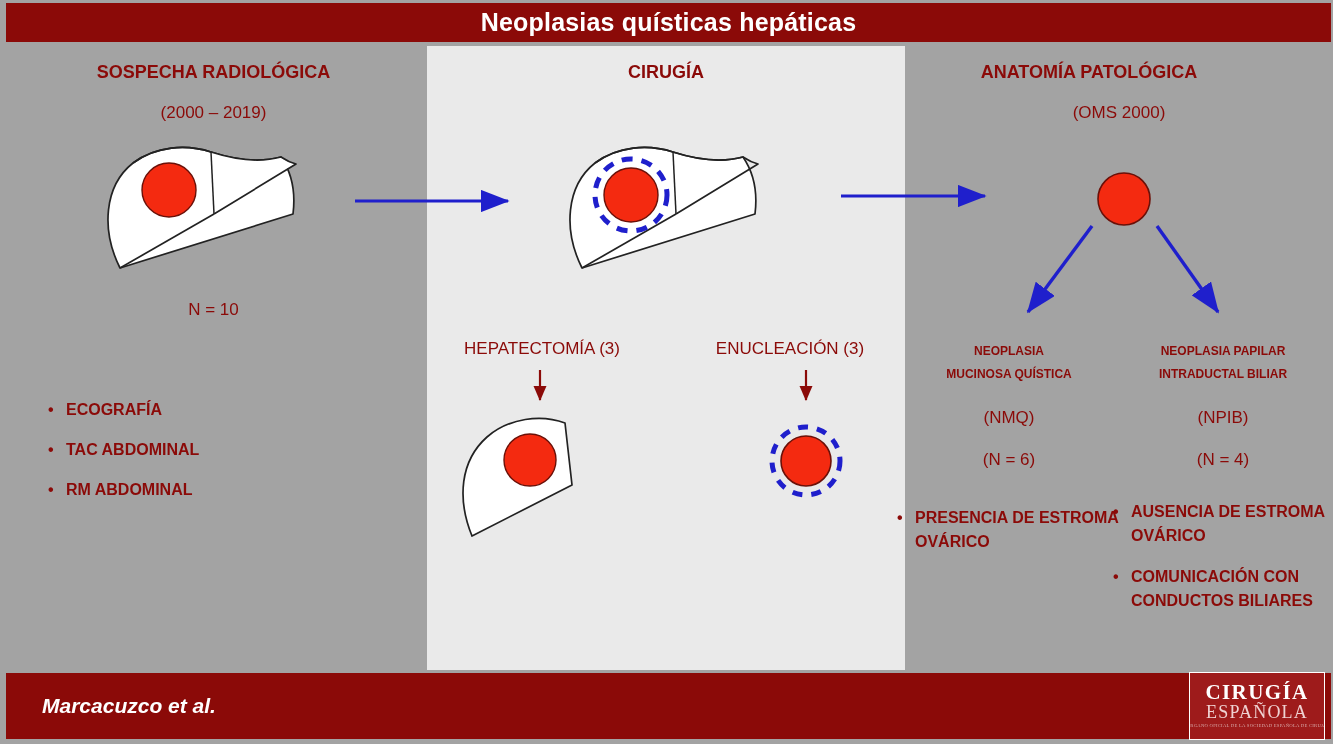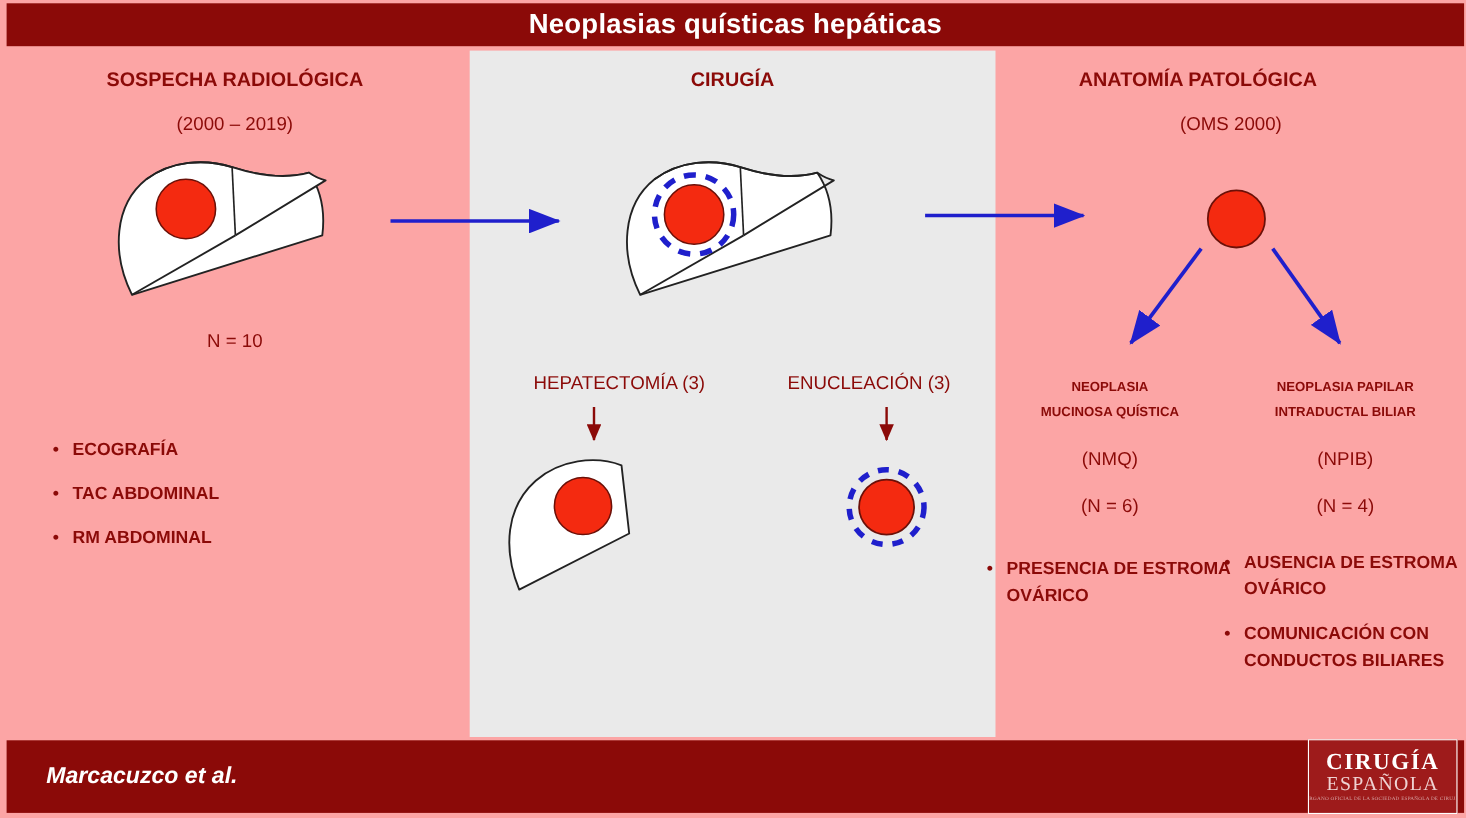--- a/index.html
+++ b/index.html
@@ -11,21 +11,21 @@
     width: 1333px;
     height: 744px;
     background: #ffffff;
     font-family: "Liberation Sans", sans-serif;
     overflow: hidden;
   }
   #slide {
     position: relative;
     width: 1333px;
     height: 744px;
-    background: #fca5a5;
+    background: #a3a3a3;
   }
 
   
   .bar {
     position: absolute;
     background: #8B0A08;
   }
   #title-bar {
     left: 6px;
     top: 3px;
@@ -189,21 +189,21 @@
     <span class="bullet-dot">•</span>
     <span>TAC ABDOMINAL</span>
   </div>
   <div class="bullet-row" style="left:48px; top:478px; width:330px;">
     <span class="bullet-dot">•</span>
     <span>RM ABDOMINAL</span>
   </div>
 
   <div class="hdr" style="left:427px; top:62px; width:478px;">CIRUGÍA</div>
 
-  <div class="sub" style="left:427px; top:339px; width:230px;padding-left:21px;">HEPATECTOMÍA (3)</div>
+  <div class="sub" style="left:427px; top:339px; width:230px;">HEPATECTOMÍA (3)</div>
   <div class="sub" style="left:685px; top:339px; width:210px;">ENUCLEACIÓN (3)</div>
 
   <div class="hdr" style="left:905px; top:62px; width:368px;">ANATOMÍA PATOLÓGICA</div>
   <div class="sub" style="left:905px; top:103px; width:428px;">(OMS 2000)</div>
 
   <div class="blk" style="left:903px; top:340px; width:212px;">
     <div>NEOPLASIA</div>
     <div>MUCINOSA QUÍSTICA</div>
   </div>
   <div class="sub" style="left:903px; top:408px; width:212px;">(NMQ)</div>

